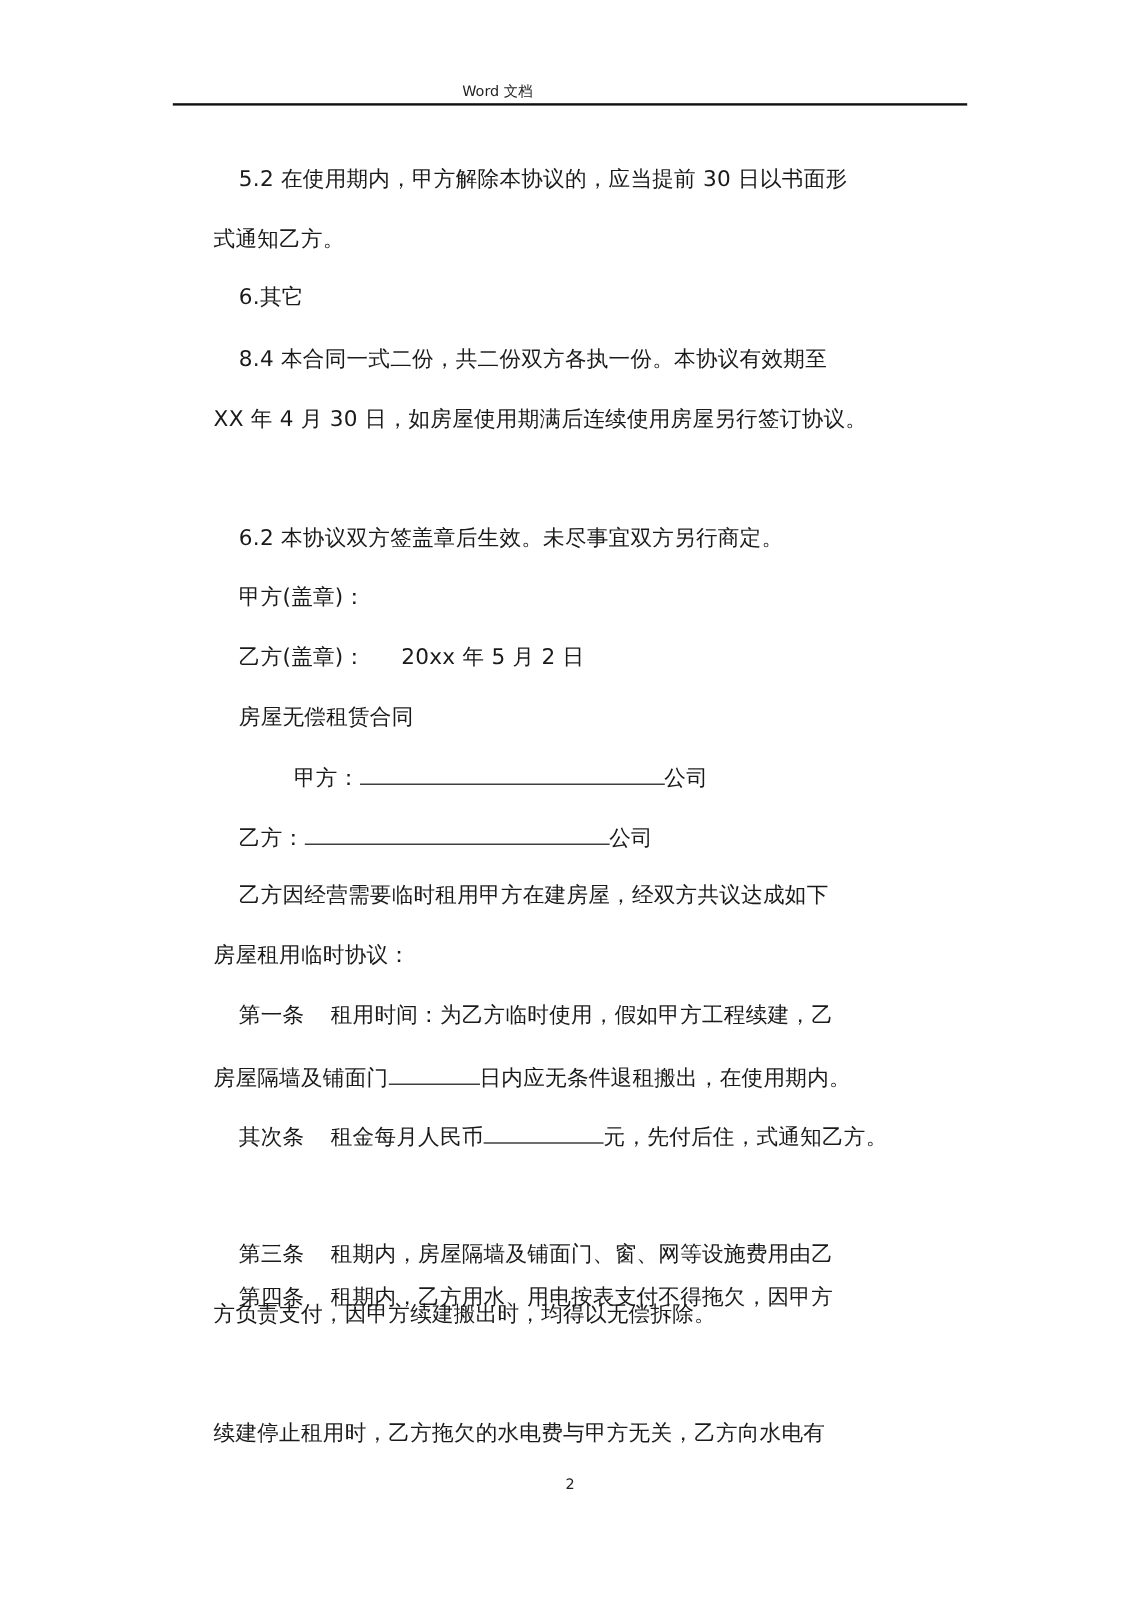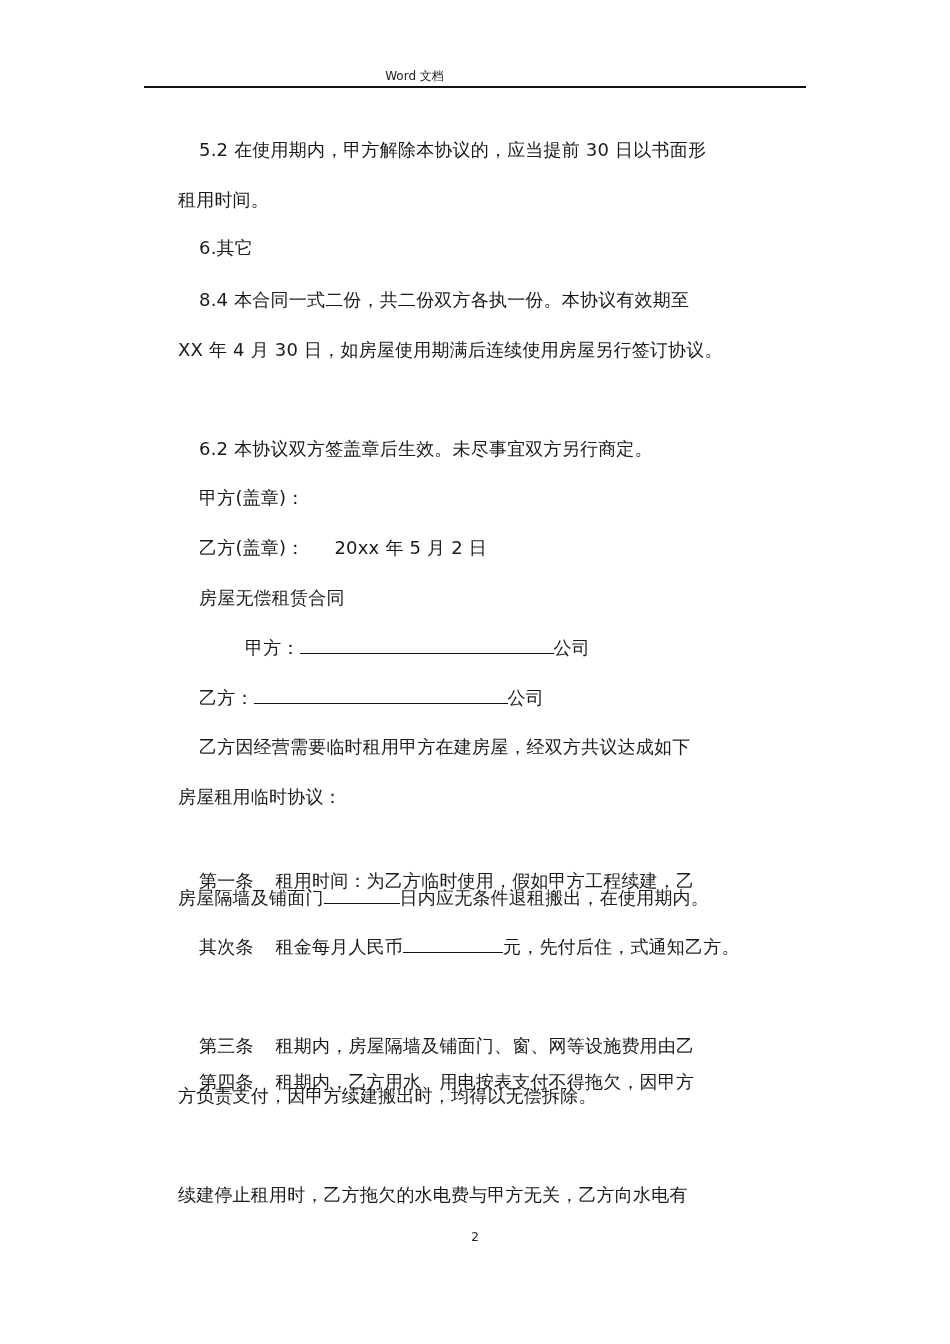--- a/index.html
+++ b/index.html
@@ -16,21 +16,21 @@
   .gap2 { display: inline-block; width: 30px; }
   .page-num { position: absolute; top: 1230px; left: 0; width: 950px; text-align: center; font-size: 12px; color: #222; }
 </style>
 </head>
 <body>
 
 <div class="header-title">Word 文档</div>
 <div class="header-rule"></div>
 
 <div class="line ind" style="top:136px">5.2 在使用期内，甲方解除本协议的，应当提前 30 日以书面形</div>
-<div class="line" style="top:186px">租用时间。</div>
+<div class="line" style="top:186px">式通知乙方。</div>
 
 <div class="line ind" style="top:234px">6.其它</div>
 
 <div class="line ind" style="top:286px">8.4 本合同一式二份，共二份双方各执一份。本协议有效期至</div>
 <div class="line" style="top:336px">XX 年 4 月 30 日，如房屋使用期满后连续使用房屋另行签订协议。</div>
 
 <div class="line ind" style="top:435px">6.2 本协议双方签盖章后生效。未尽事宜双方另行商定。</div>
 
 <div class="line ind" style="top:484px">甲方(盖章)：</div>
 
@@ -44,21 +44,21 @@
   <span>甲方：</span><span class="blank" style="width:254px"></span><span>公司</span>
 </div>
 
 <div class="line ind" style="top:683px">
   <span>乙方：</span><span class="blank" style="width:254px"></span><span>公司</span>
 </div>
 
 <div class="line ind" style="top:733px">乙方因经营需要临时租用甲方在建房屋，经双方共议达成如下</div>
 <div class="line" style="top:783px">房屋租用临时协议：</div>
 
-<div class="line ind" style="top:867px">
+<div class="line ind" style="top:833px">
   <span>第一条</span><span class="gap"></span><span>租用时间：为乙方临时使用，假如甲方工程续建，乙</span>
 </div>
 <div class="line" style="top:883px">
   <span>房屋隔墙及铺面门</span><span class="blank" style="width:76px"></span><span>日内应无条件退租搬出，在使用期内。</span>
 </div>
 
 <div class="line ind" style="top:932px">
   <span>其次条</span><span class="gap"></span><span>租金每月人民币</span><span class="blank" style="width:100px"></span><span>元，先付后住，式通知乙方。</span>
 </div>
 

